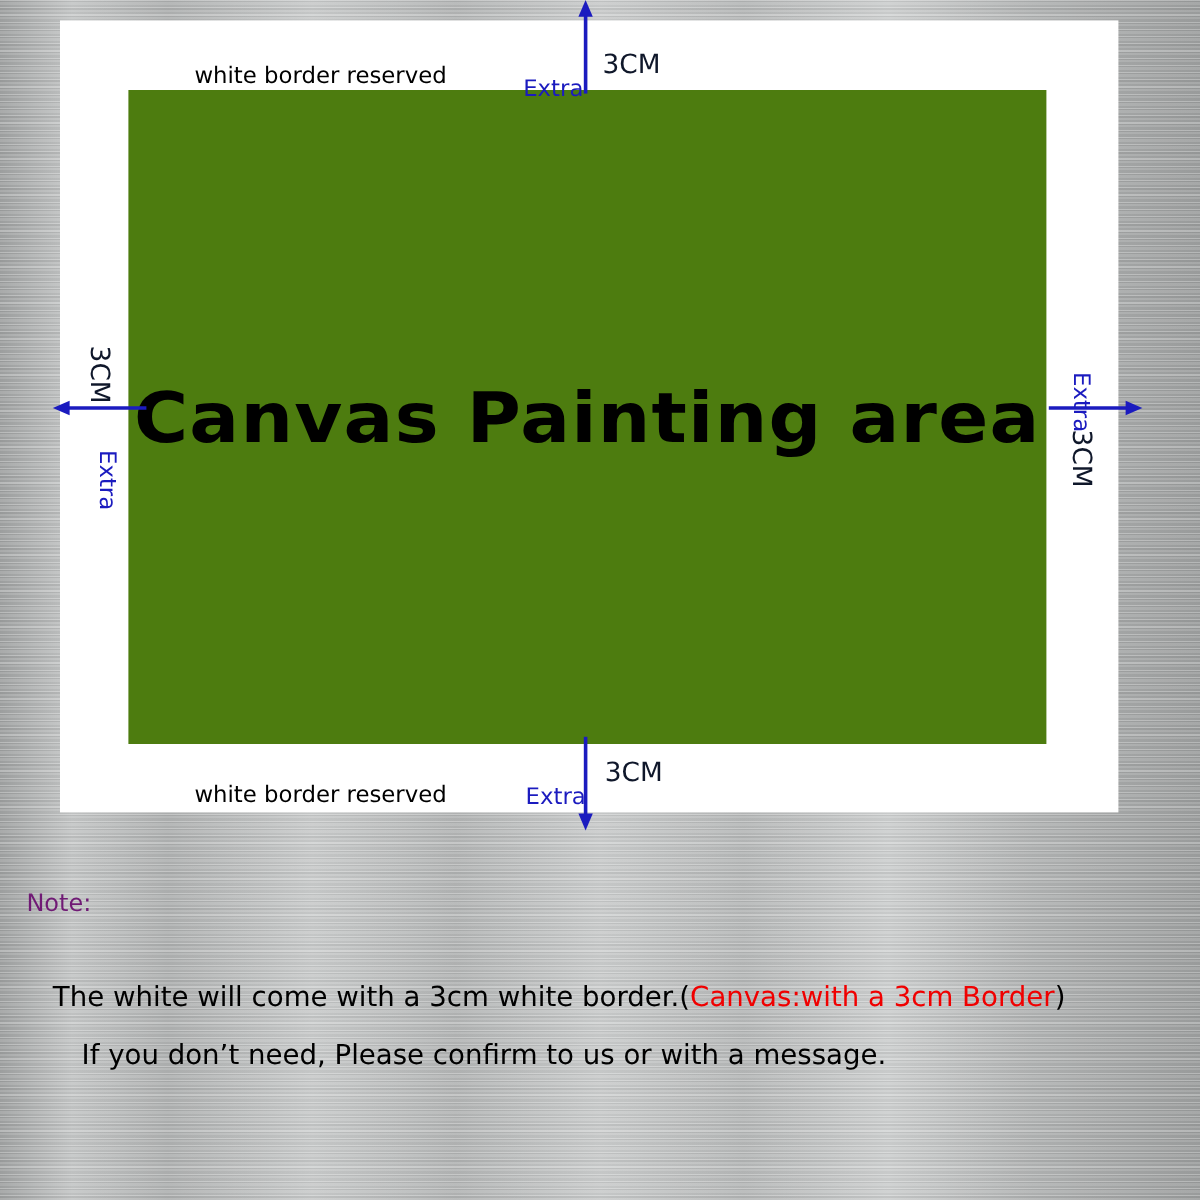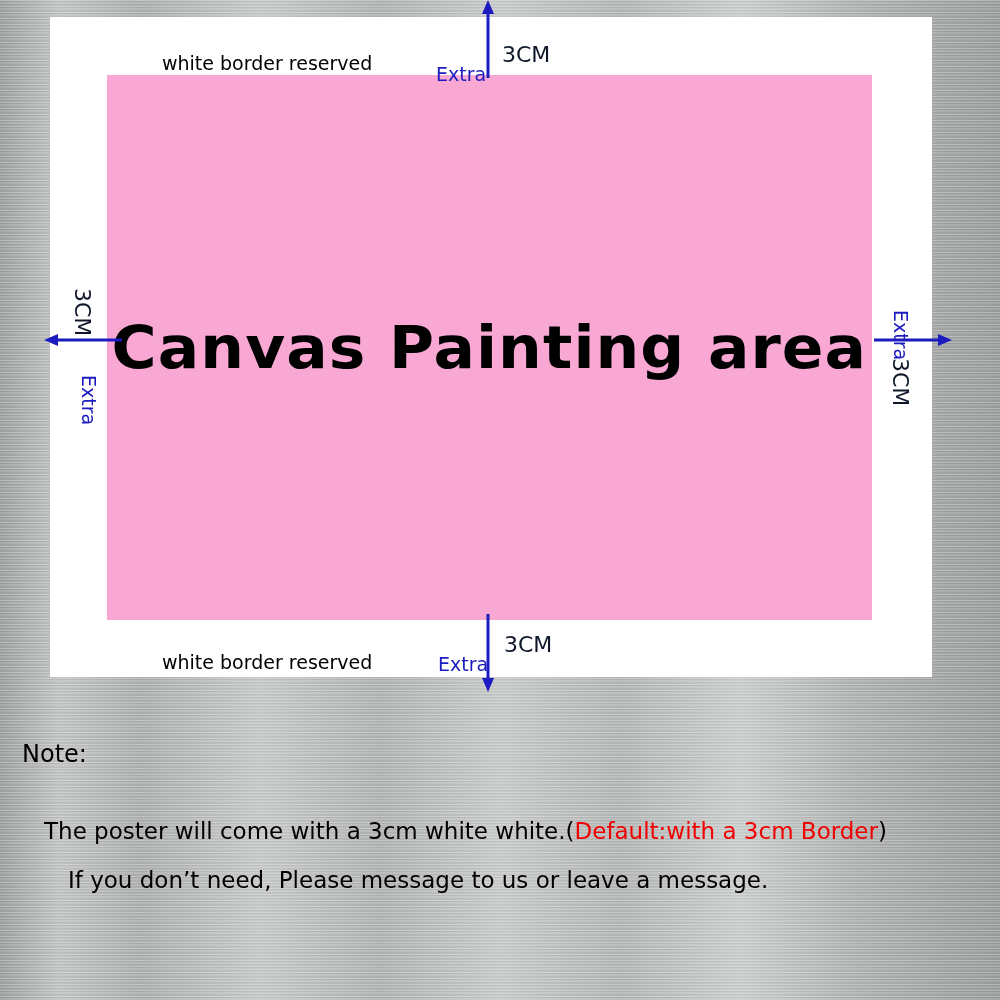--- a/index.html
+++ b/index.html
@@ -53,21 +53,21 @@
     background: #ffffff;
     z-index: 2;
   }
 
   #canvas-area {
     position: absolute;
     left: 57px;   
     top: 58px;
     width: 765px;
     height: 545px;
-    background: #f9a8d4;
+    background: #4d7c0f;
   }
 
   #canvas-label {
     position: absolute;
     left: 0;
     right: 0;
     top: 50%;
     transform: translateY(-50%);
     text-align: center;
     font-family: "DejaVu Sans", sans-serif;
@@ -149,22 +149,22 @@
     left: 0;
     top: 740px;
     width: 1000px;
     z-index: 3;
     font-family: "DejaVu Sans", sans-serif;
   }
   #note-title {
     position: absolute;
     left: 22px;
     top: 0px;
-    color: #000000;
-    font-size: 24px;
+    color: #701a75;
+    font-size: 20px;
   }
   #note-line1 {
     position: absolute;
     left: 44px;
     top: 78px;
     font-size: 23px;
     color: #000;
     white-space: nowrap;
   }
   #note-line2 {
@@ -222,16 +222,16 @@
 
 <div class="lbl" id="lbl-left-3cm">3CM</div>
 <div class="lbl lbl-blue" id="lbl-left-extra">Extra</div>
 
 <div class="lbl lbl-blue" id="lbl-right-extra">Extra</div>
 <div class="lbl" id="lbl-right-3cm">3CM</div>
 
 <div id="note-block">
   <div id="note-title">Note:</div>
   <div id="note-line1">
-    <span>The poster will come with a 3cm white white.(</span><span class="red">Default:with a 3cm Border</span><span>)</span>
+    <span>The white will come with a 3cm white border.(</span><span class="red">Canvas:with a 3cm Border</span><span>)</span>
   </div>
-  <div id="note-line2">If you don’t need, Please message to us or leave a message.</div>
+  <div id="note-line2">If you don’t need, Please confirm to us or with a message.</div>
 </div>
 
 </body></html>

